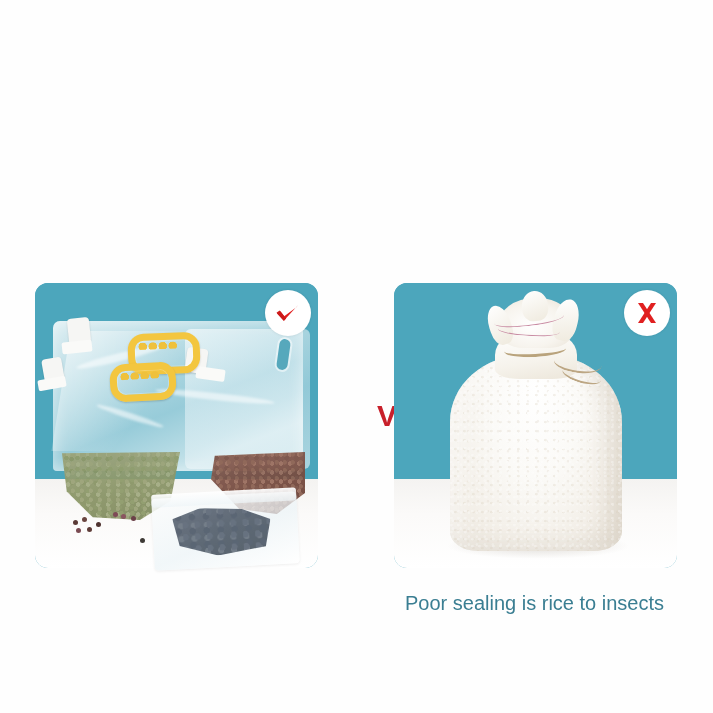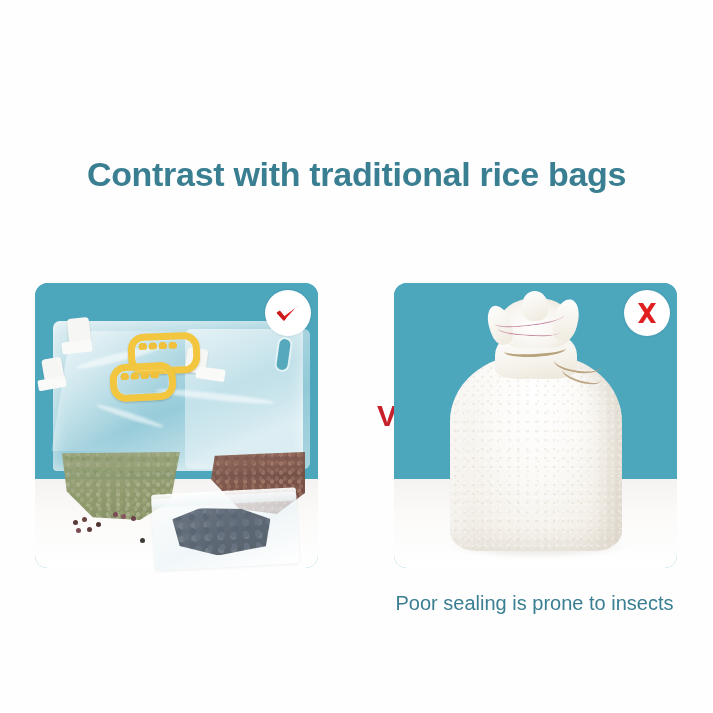--- a/index.html
+++ b/index.html
@@ -216,21 +216,20 @@
     position:absolute;left:52px;top:250px;width:184px;height:26px;
     background:radial-gradient(ellipse at 50% 50%,rgba(170,162,150,.35),rgba(255,255,255,0) 70%);
     border-radius:50%;
   }
 </style>
 </head>
 <body>
 
 <div id="stage">
 
-  <div class="title">Contrast with traditional rice bags</div>
 
   <div class="panel left">
     <div class="panel-teal"></div>
     <div class="panel-white"></div>
 
     <div class="photoL">
       <div class="bagRear"></div>
       <div class="bagBig"></div>
       <div class="crease" style="left:40px;top:70px;width:90px;height:8px;transform:rotate(-14deg);"></div>
       <div class="crease" style="left:120px;top:110px;width:120px;height:7px;transform:rotate(6deg);"></div>
@@ -304,15 +303,15 @@
     <div class="badge">
       <svg width="28" height="28" viewBox="0 0 28 28" aria-hidden="true">
         <g fill="#E02020">
           <path d="M5 4 L10 4 L23 24 L18 24 Z"></path>
           <path d="M23 4 L18 4 L5 24 L10 24 Z"></path>
         </g>
       </svg>
     </div>
   </div>
 
-  <div class="caption right">Poor sealing is prone to insects</div>
+  <div class="caption right">Poor sealing is rice to insects</div>
 
 </div>
 
 </body></html>

